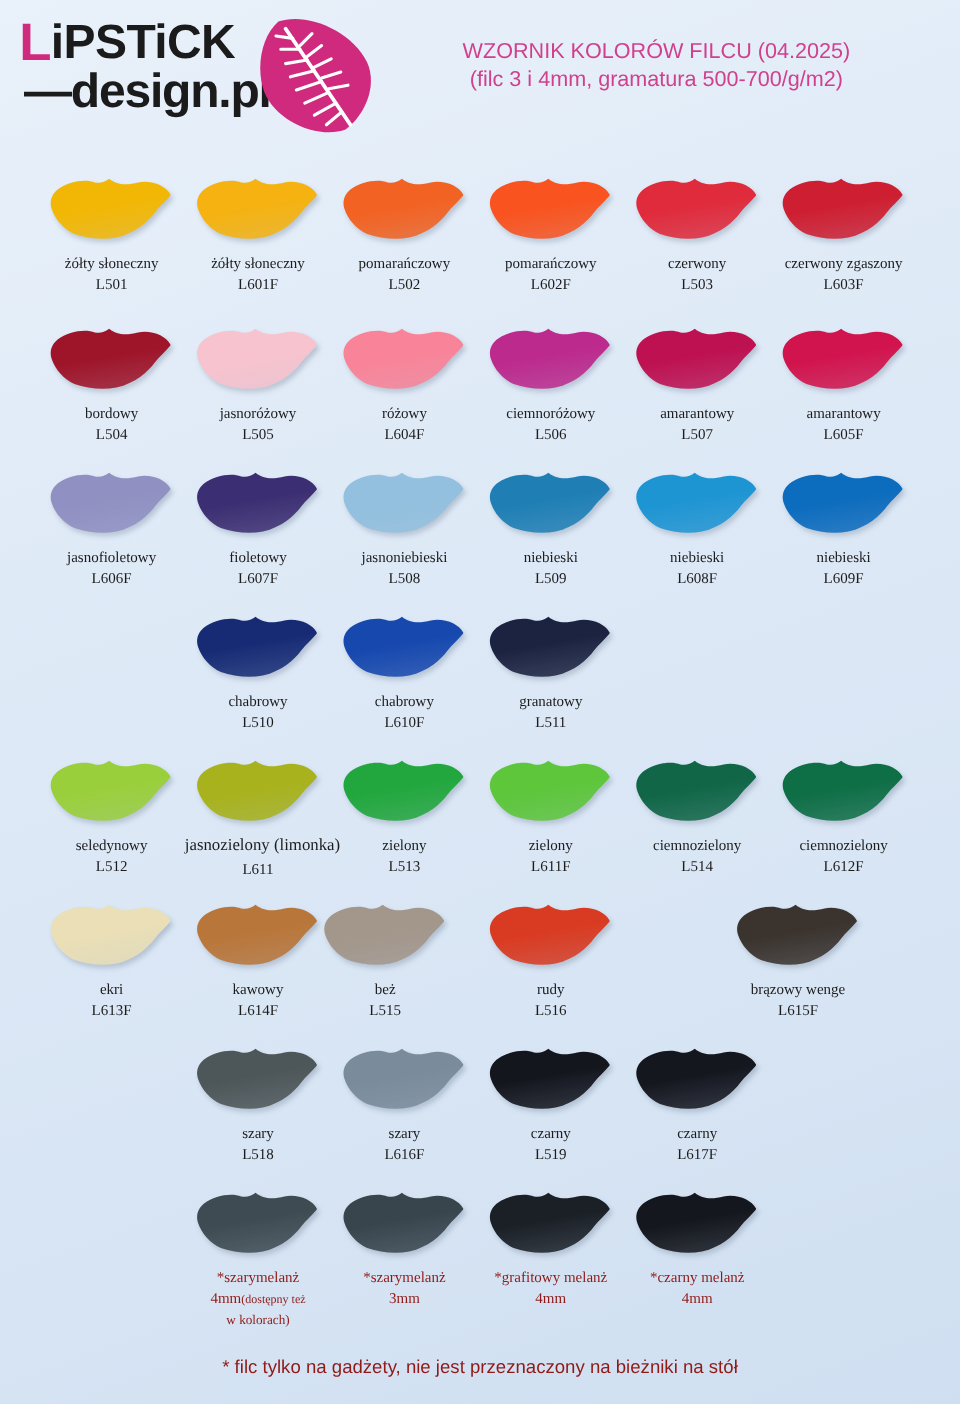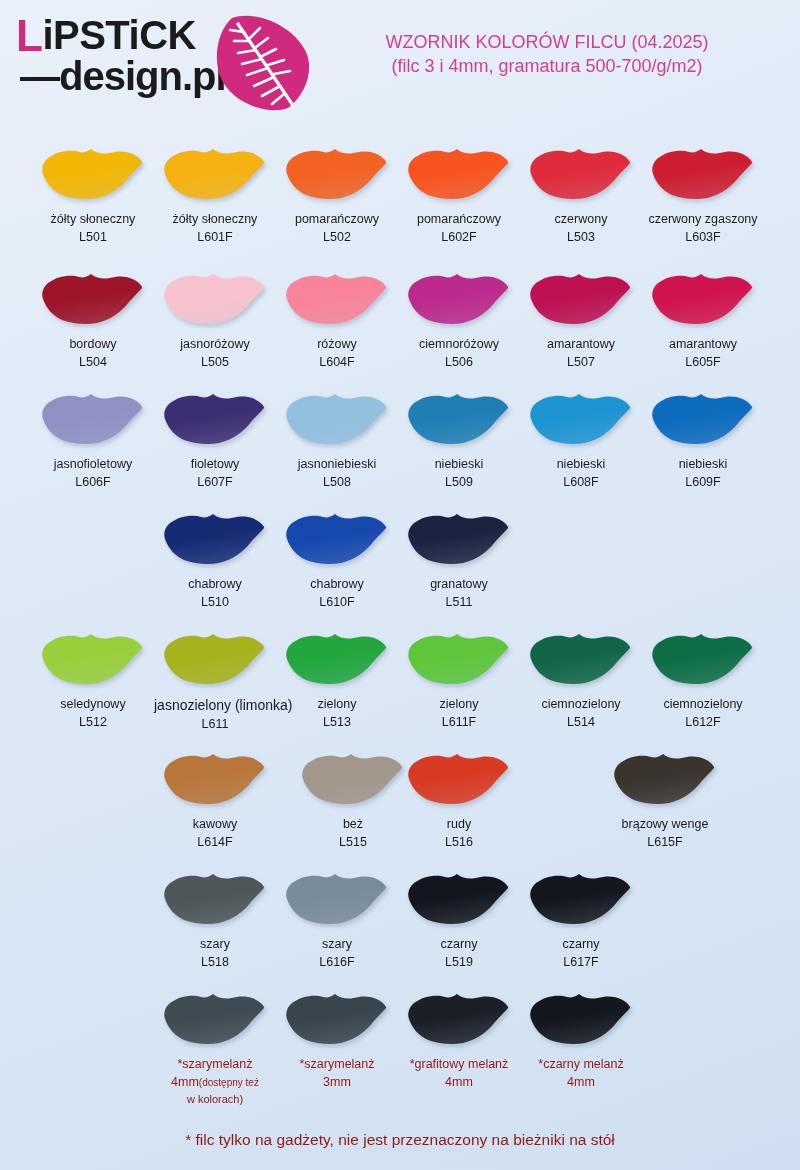--- a/index.html
+++ b/index.html
@@ -91,20 +91,21 @@
     margin-top: 3px;
   }
 
   
   .grid { position: relative; }
 
   .row {
     position: relative;
     height: 120px;
     width: 736px;
+    font-family: Liberation Serif, serif;
   }
   .row.r1 { height: 125px; }
 
   .cell {
     position: absolute;
     width: 122px;
     top: 0;
     text-align: center;
   }
 
@@ -676,39 +677,57 @@
               </defs>
               <path d="M50 3 C57 9 66 8 74 6 C86 4 97 9 101 16 L101 17 C97 22 92 26 88 31 C82 39 72 48 56 52 C45 54 32 53 21 49 C12 45 5 37 2 28 C0 22 2 16 7 12 C16 5 30 3 38 6 C42 7 46 6 50 3 Z" fill="url(#g5_5)"></path>
             </svg>
           </div>
         </div>
         <div class="label">ciemnozielony</div>
         <div class="code">L612F</div>
       </div>
     </div>
     <div class="row">
+      <div class="cell" style="left: 32px;">
+        <div class="swatch-wrap">
+          <div class="lip">
+            <svg viewBox="0 0 104 56" preserveAspectRatio="none">
+              <defs>
+                <linearGradient id="g6_0" x1="0" y1="0" x2="0.35" y2="1">
+                  <stop offset="0%" stop-color="#EADFB6" stop-opacity="1"></stop>
+                  <stop offset="55%" stop-color="#EADFB6" stop-opacity="1"></stop>
+                  <stop offset="100%" stop-color="#EADFB6" stop-opacity="0.86"></stop>
+                </linearGradient>
+              </defs>
+              <path d="M50 3 C57 9 66 8 74 6 C86 4 97 9 101 16 L101 17 C97 22 92 26 88 31 C82 39 72 48 56 52 C45 54 32 53 21 49 C12 45 5 37 2 28 C0 22 2 16 7 12 C16 5 30 3 38 6 C42 7 46 6 50 3 Z" fill="url(#g6_0)"></path>
+            </svg>
+          </div>
+        </div>
+        <div class="label">ekri</div>
+        <div class="code">L613F</div>
+      </div>
       <div class="cell" style="left: 154px;">
         <div class="swatch-wrap">
           <div class="lip">
             <svg viewBox="0 0 104 56" preserveAspectRatio="none">
               <defs>
                 <linearGradient id="g6_1" x1="0" y1="0" x2="0.35" y2="1">
                   <stop offset="0%" stop-color="#B9763A" stop-opacity="1"></stop>
                   <stop offset="55%" stop-color="#B9763A" stop-opacity="1"></stop>
                   <stop offset="100%" stop-color="#B9763A" stop-opacity="0.86"></stop>
                 </linearGradient>
               </defs>
               <path d="M50 3 C57 9 66 8 74 6 C86 4 97 9 101 16 L101 17 C97 22 92 26 88 31 C82 39 72 48 56 52 C45 54 32 53 21 49 C12 45 5 37 2 28 C0 22 2 16 7 12 C16 5 30 3 38 6 C42 7 46 6 50 3 Z" fill="url(#g6_1)"></path>
             </svg>
           </div>
         </div>
         <div class="label">kawowy</div>
         <div class="code">L614F</div>
       </div>
-      <div class="cell" style="left: 292px;">
+      <div class="cell" style="left: 260px;">
         <div class="swatch-wrap">
           <div class="lip">
             <svg viewBox="0 0 104 56" preserveAspectRatio="none">
               <defs>
                 <linearGradient id="g6_2" x1="0" y1="0" x2="0.35" y2="1">
                   <stop offset="0%" stop-color="#A3968A" stop-opacity="1"></stop>
                   <stop offset="55%" stop-color="#A3968A" stop-opacity="1"></stop>
                   <stop offset="100%" stop-color="#A3968A" stop-opacity="0.86"></stop>
                 </linearGradient>
               </defs>

